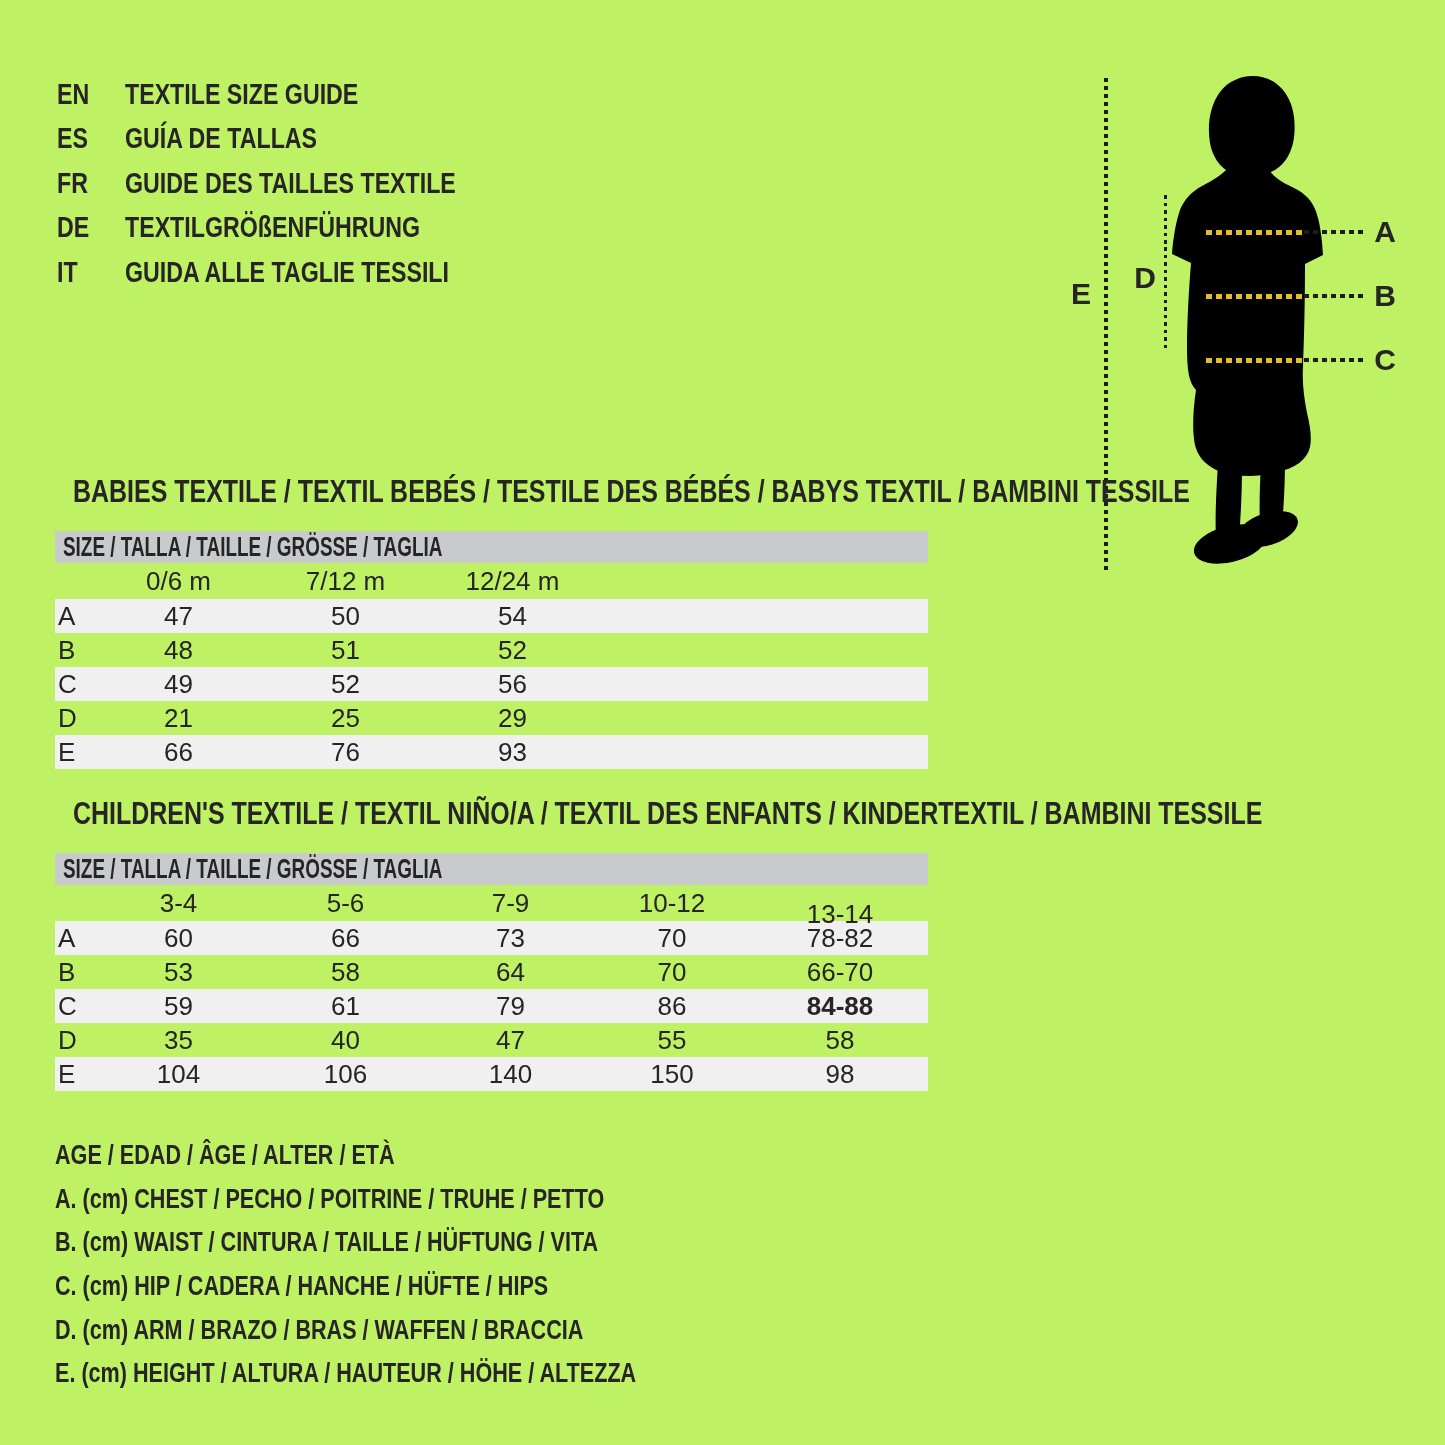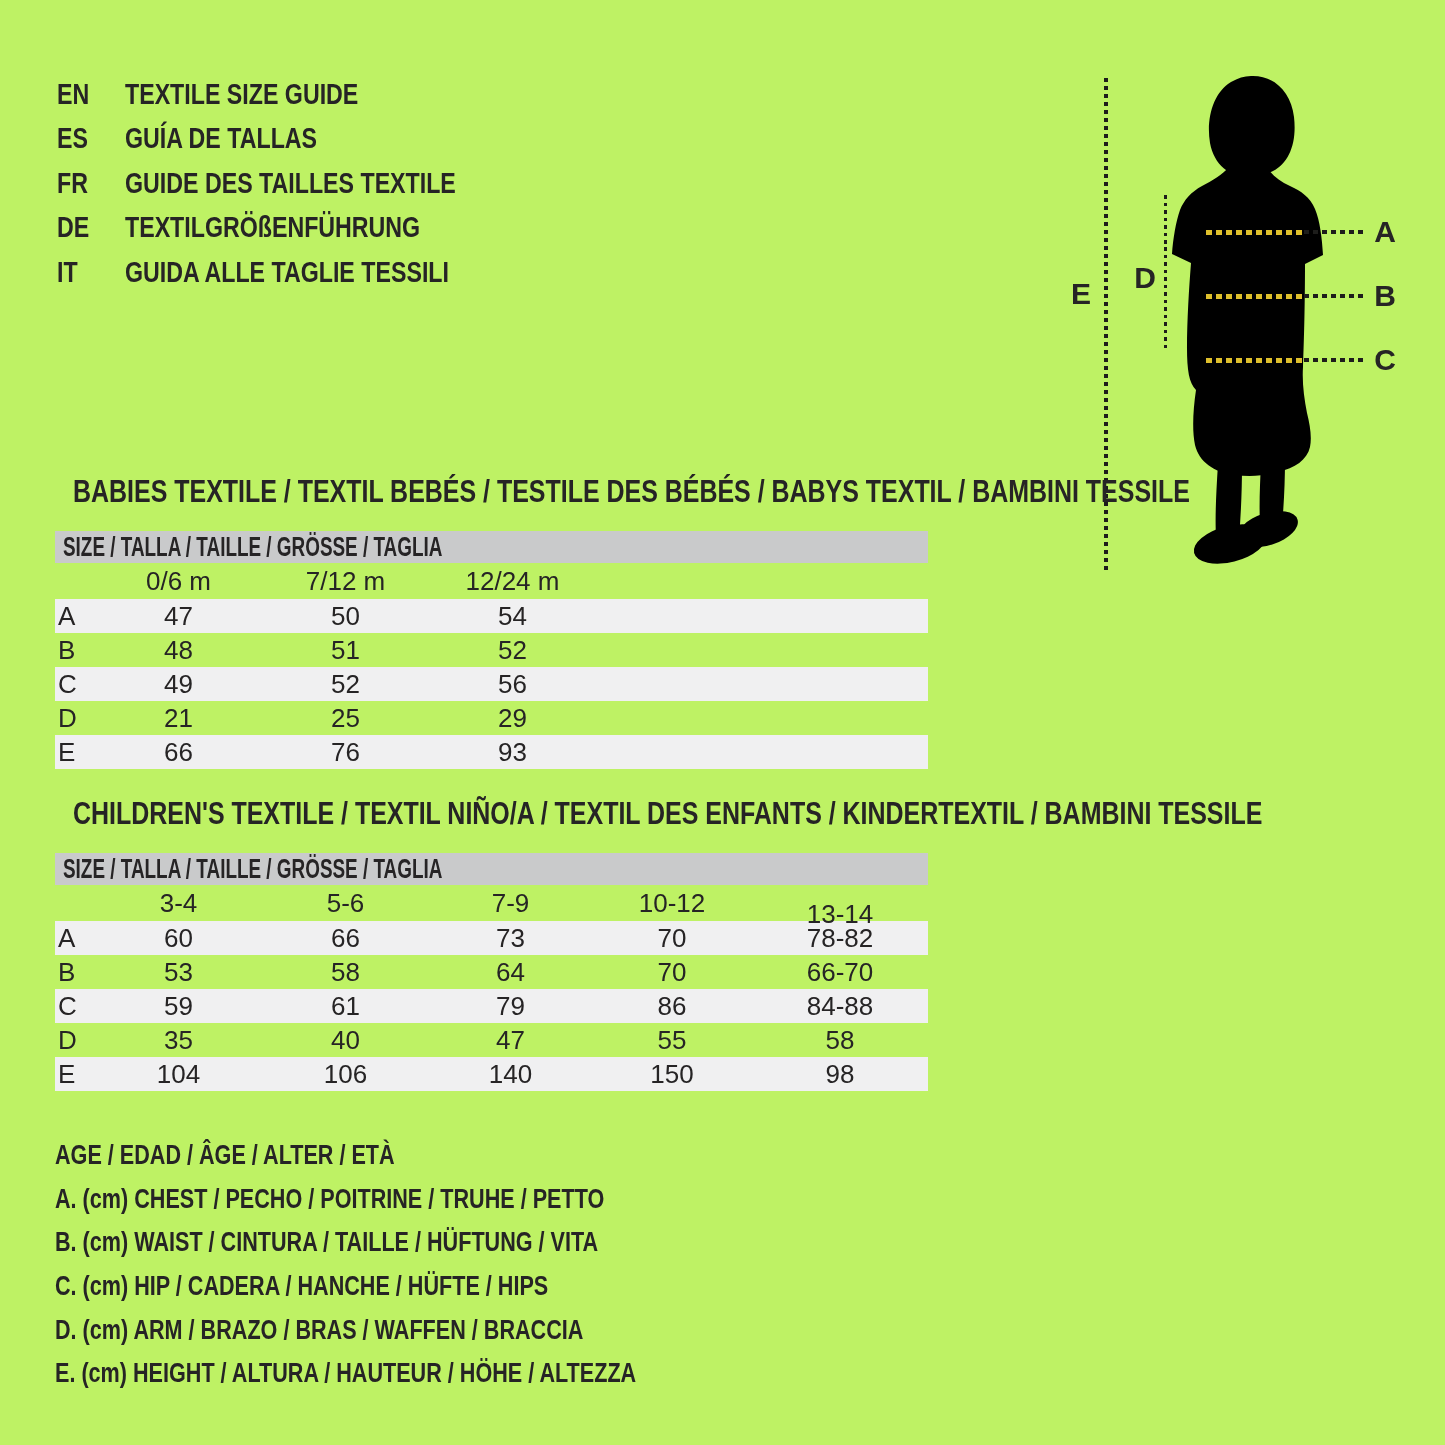--- a/index.html
+++ b/index.html
@@ -181,21 +181,21 @@
           <span class="cell" style="width: 163px;">64</span>
           <span class="cell" style="width: 160px;">70</span>
           <span class="cell" style="width: 176px;">66-70</span>
         </div>
         <div class="trow">
           <span class="cell lab" style="width: 40px;">C</span>
           <span class="cell" style="width: 167px;">59</span>
           <span class="cell" style="width: 167px;">61</span>
           <span class="cell" style="width: 163px;">79</span>
           <span class="cell" style="width: 160px; text-align: center;">86</span>
-          <span class="cell" style="width: 176px;">84-88</span>
+          <span class="cell" style="width: 176px; font-weight: bold;">84-88</span>
         </div>
         <div class="trow">
           <span class="cell lab" style="width: 40px;">D</span>
           <span class="cell" style="width: 167px;">35</span>
           <span class="cell" style="width: 167px;">40</span>
           <span class="cell" style="width: 163px;">47</span>
           <span class="cell" style="width: 160px;">55</span>
           <span class="cell" style="width: 176px;">58</span>
         </div>
         <div class="trow">

